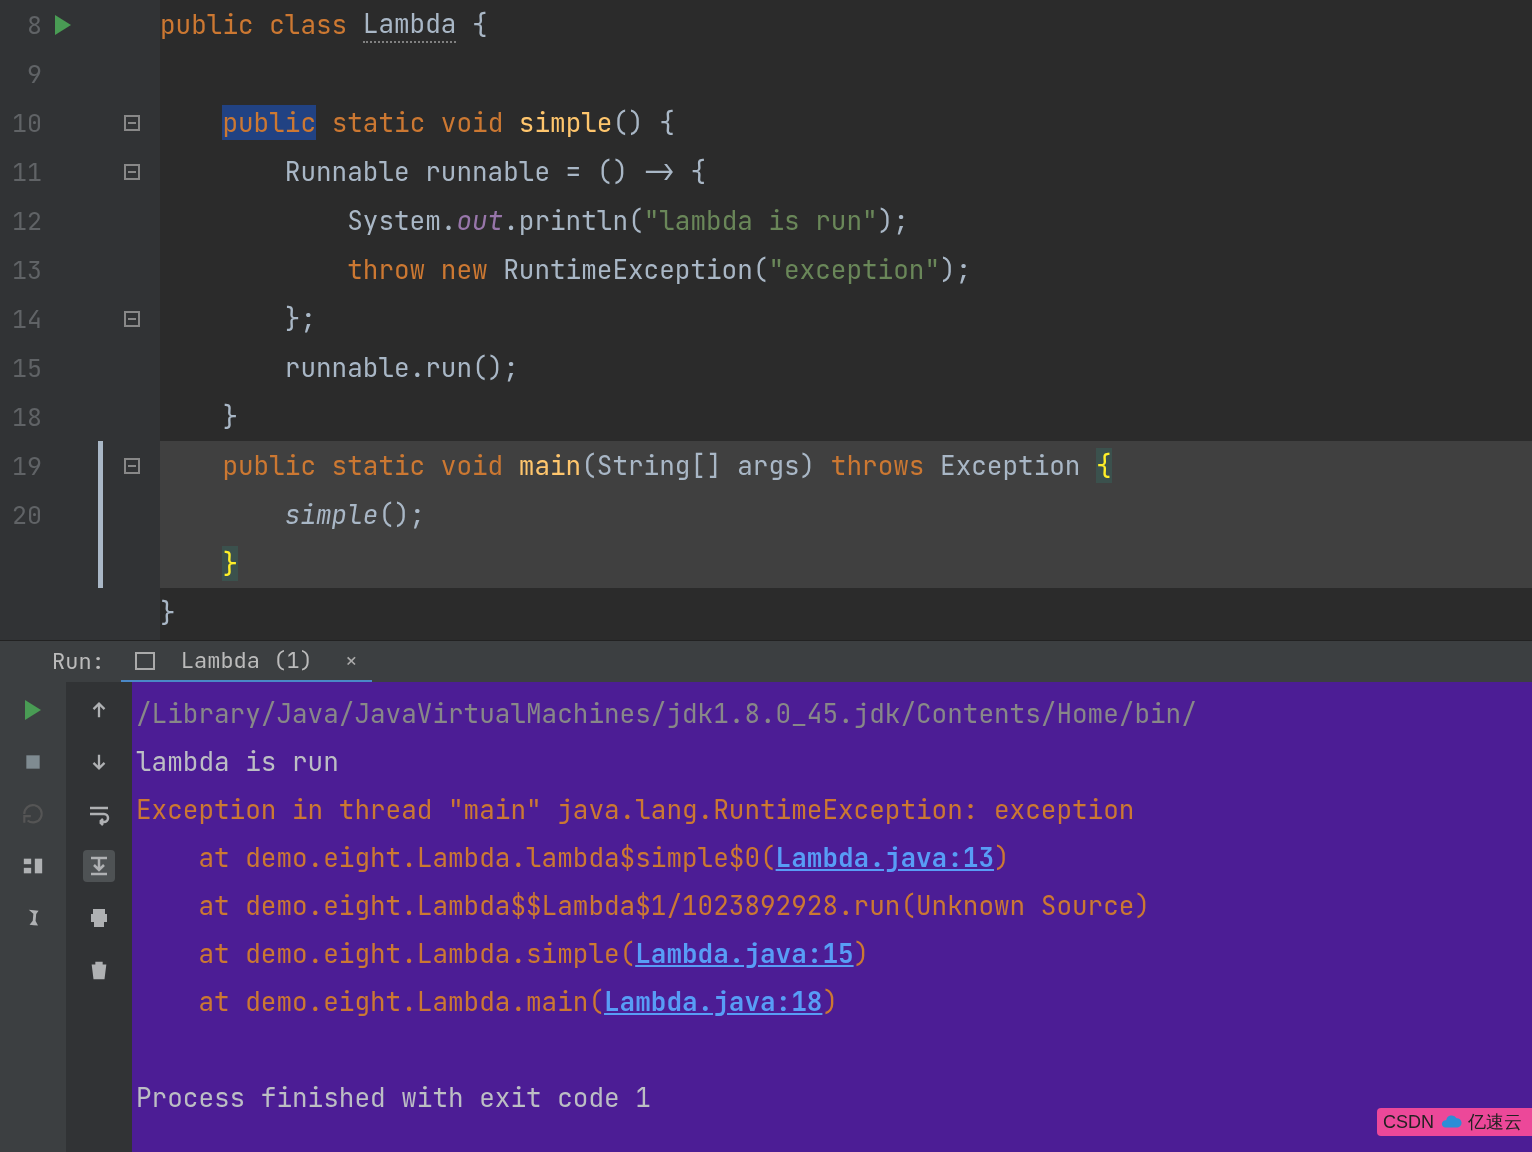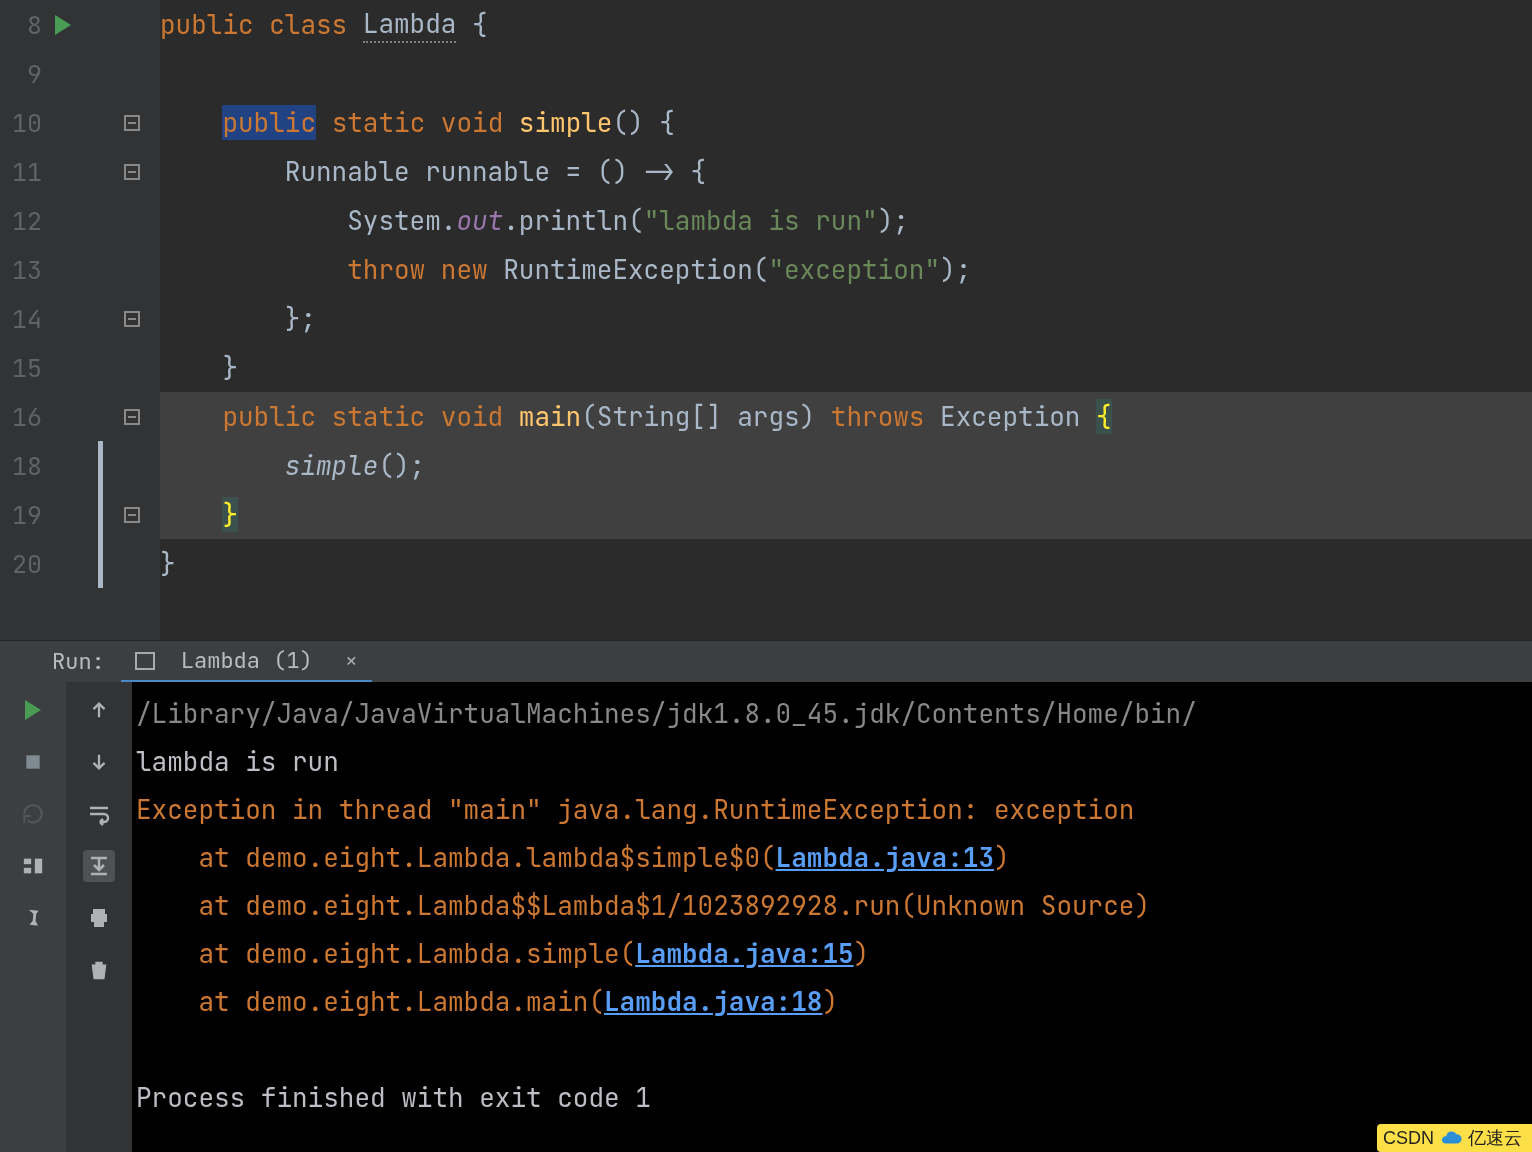--- a/index.html
+++ b/index.html
@@ -77,42 +77,42 @@
     display:flex; align-items:center; gap:26px;
     padding:0 14px; height:42px;
     border-bottom:3px solid #4a88c7;
   }
   .tab-ic {
     width:20px;height:16px;border:2px solid #aaa;border-bottom:none;
     position:relative;
   }
   .tab-ic::after{content:"";position:absolute;left:-2px;right:-2px;bottom:-2px;height:2px;background:#aaa;}
   .close-x { color:#aaa; font-size:22px; margin-left:6px;}
-  .run-body { display:flex; flex:1; background:#000000; }
+  .run-body { display:flex; flex:1; background:#4c1d95; }
   .tcol {
     width:66px; background:#3c3f41;
     display:flex; flex-direction:column; align-items:center;
     padding-top:12px; gap:20px;
   }
   .tcol.inner { background:#313335; }
   .ticon { width:32px; height:32px; display:flex; align-items:center; justify-content:center; color:#afb1b3;}
   .ticon.active { background:#4e5254; border-radius:4px;}
   .console {
     flex:1; padding:8px 4px 0 4px;
     font-size:26px; line-height:48px;
     white-space:pre;
   }
   .cpath { color:#888; }
   .cout  { color:#bcbec4; }
   .cerr  { color:#cc7832; }
   .clink { color:#589df6; text-decoration:underline;font-weight:bold; }
   
   .wm {
-    position:fixed; right:0; bottom:0;
-    background:#fde047; color:#222;
+    position:fixed; right:0; bottom:16px;
+    background:#ec4899; color:#222;
     font-family:sans-serif; font-size:18px;
     padding:2px 10px 2px 6px;
     display:flex; align-items:center; gap:6px;
     border-radius:4px 0 0 4px;
   }
   .wm svg { width:22px; height:22px; }
 </style>
 </head>
 <body>
 
@@ -166,28 +166,20 @@
         <div class="bp-col"></div>
         <div class="fold fold-line">
           <span class="fold-box minus"></span>
         </div>
       </div>
       <div class="gline">
         <div class="lnum">15</div>
         <div class="run-ic"></div>
         <div class="bp-col"></div>
         <div class="fold fold-line"></div>
-      </div>
-      <div class="gline">
-        <div class="lnum">16</div>
-        <div class="run-ic"></div>
-        <div class="bp-col"></div>
-        <div class="fold fold-line">
-          <span class="fold-box minus"></span>
-        </div>
       </div>
       <div class="gline">
         <div class="lnum">18</div>
         <div class="run-ic"></div>
         <div class="bp-col"></div>
         <div class="fold fold-line"></div>
       </div>
       <div class="gline">
         <div class="lnum">19</div>
         <div class="run-ic"></div>
@@ -204,20 +196,21 @@
       </div>
     </div>
   <div class="code" id="code" style="position: relative;">
       <div class="cline"><span class="kw">public </span><span class="kw">class </span><span class="cls underline">Lambda</span><span> {</span></div>
       <div class="cline"><span></span></div>
       <div class="cline"><span>    </span><span class="sel-hl kw">public</span><span> </span><span class="kw">static </span><span class="kw">void </span><span class="mth">simple</span><span>() {</span></div>
       <div class="cline"><span>        Runnable runnable = () -&gt; {</span></div>
       <div class="cline"><span>            System.</span><span class="fld">out</span><span>.println(</span><span class="str">"lambda is run"</span><span>);</span></div>
       <div class="cline"><span>            </span><span class="kw">throw new </span><span>RuntimeException(</span><span class="str">"exception"</span><span>);</span></div>
       <div class="cline"><span>        };</span></div>
+      <div class="cline"><span>        runnable.run();</span></div>
       <div class="cline"><span>    }</span></div>
       <div class="cline hl"><span>    </span><span class="kw">public static void </span><span class="mth">main</span><span>(String[] args) </span><span class="kw">throws </span><span>Exception </span><span class="brm">{</span></div>
       <div class="cline hl"><span>        </span><span class="it">simple</span><span>();</span></div>
       <div class="cline hl"><span>    </span><span class="brm">}</span></div>
       <div class="cline"><span>}</span></div>
       <div class="cur-bar" style="top: 441px; height: 147px; left: -62px;"></div>
     </div>
 </div>
 
 <div class="run-header">

